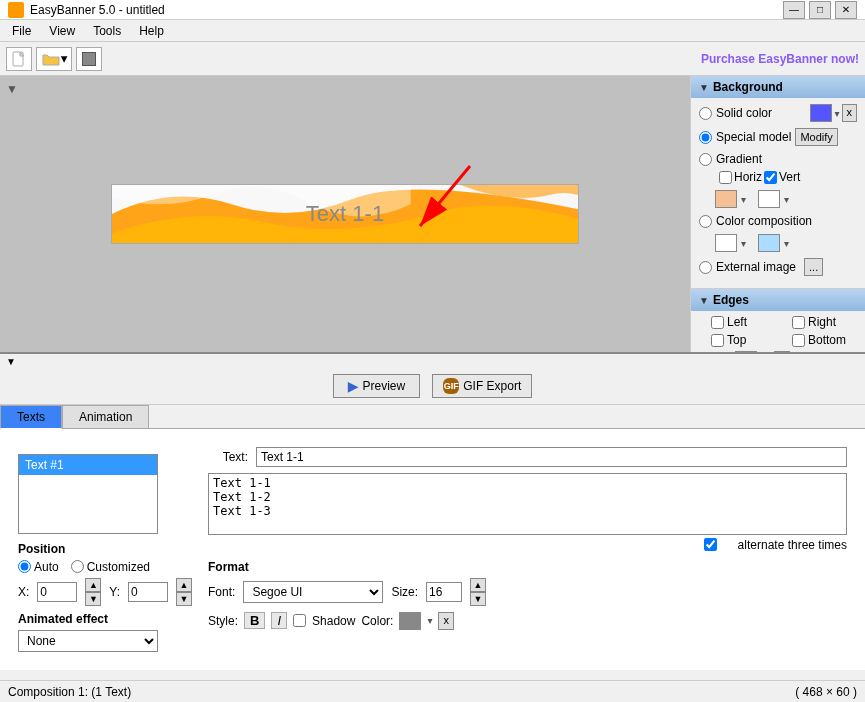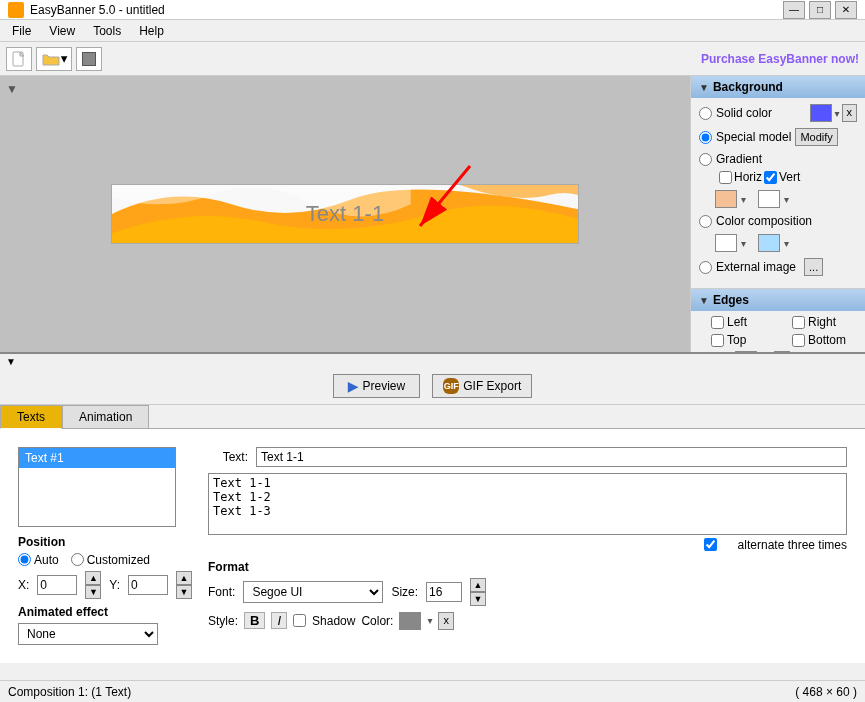--- a/index.html
+++ b/index.html
@@ -56,26 +56,26 @@
     .preview-btn { display: flex; align-items: center; gap: 4px; padding: 3px 14px; border: 1px solid #888; background: #e8e8e8; cursor: pointer; font-size: 12px; }
     .preview-btn .icon { color: #3366cc; font-size: 14px; }
     .gif-btn { display: flex; align-items: center; gap: 4px; padding: 3px 10px; border: 1px solid #888; background: #e8e8e8; cursor: pointer; font-size: 12px; }
     .gif-icon { width: 16px; height: 16px; background: #a16207; border-radius: 6px; display: flex; align-items: center; justify-content: center; color: white; font-size: 9px; font-weight: bold; }
     .collapse-arrow { font-size: 10px; }
 
     
     .tabs-area { background: #f0f0f0; flex: 1; }
     .tab-bar { display: flex; gap: 0; border-bottom: 1px solid #aaa; }
     .tab { padding: 4px 16px; border: 1px solid #aaa; border-bottom: none; background: #e0e0e0; cursor: pointer; font-size: 12px; }
-    .tab.active { background: #eab308; border-bottom: 1px solid #fff; margin-bottom: -1px; }
+    .tab.active { background: #3b82f6; border-bottom: 1px solid #fff; margin-bottom: -1px; }
     .tab-content { background: #fff; padding: 10px; min-height: 200px; }
 
     
     .texts-content { display: flex; gap: 16px; padding: 8px; }
-    .text-list-box { width: 158px; min-height: 80px; border: 1px solid #888; background: #fff; font-size: 12px; overflow-y: auto; }
+    .text-list-box { width: 140px; min-height: 80px; border: 1px solid #888; background: #fff; font-size: 12px; overflow-y: auto; margin-top: 7px; }
     .text-list-item { padding: 3px 6px; cursor: pointer; }
     .text-list-item.selected { background: #3399ff; color: white; }
     .text-right { flex: 1; }
     .form-row { display: flex; align-items: center; gap: 8px; margin-bottom: 6px; }
     .form-label { font-size: 12px; width: 40px; text-align: right; }
     .text-input { border: 1px solid #888; padding: 2px 4px; font-size: 12px; flex: 1; background: #fff; }
     .text-area-box { width: 100%; border: 1px solid #888; font-size: 12px; padding: 2px 4px; background: #fff; resize: none; }
     .checkbox-row { display: flex; align-items: center; gap: 21px; font-size: 12px; justify-content: flex-end; margin-bottom: 6px; }
     .position-section { margin-top: 4px; }
     .section-title { font-weight: bold; font-size: 12px; margin-bottom: 4px; }

